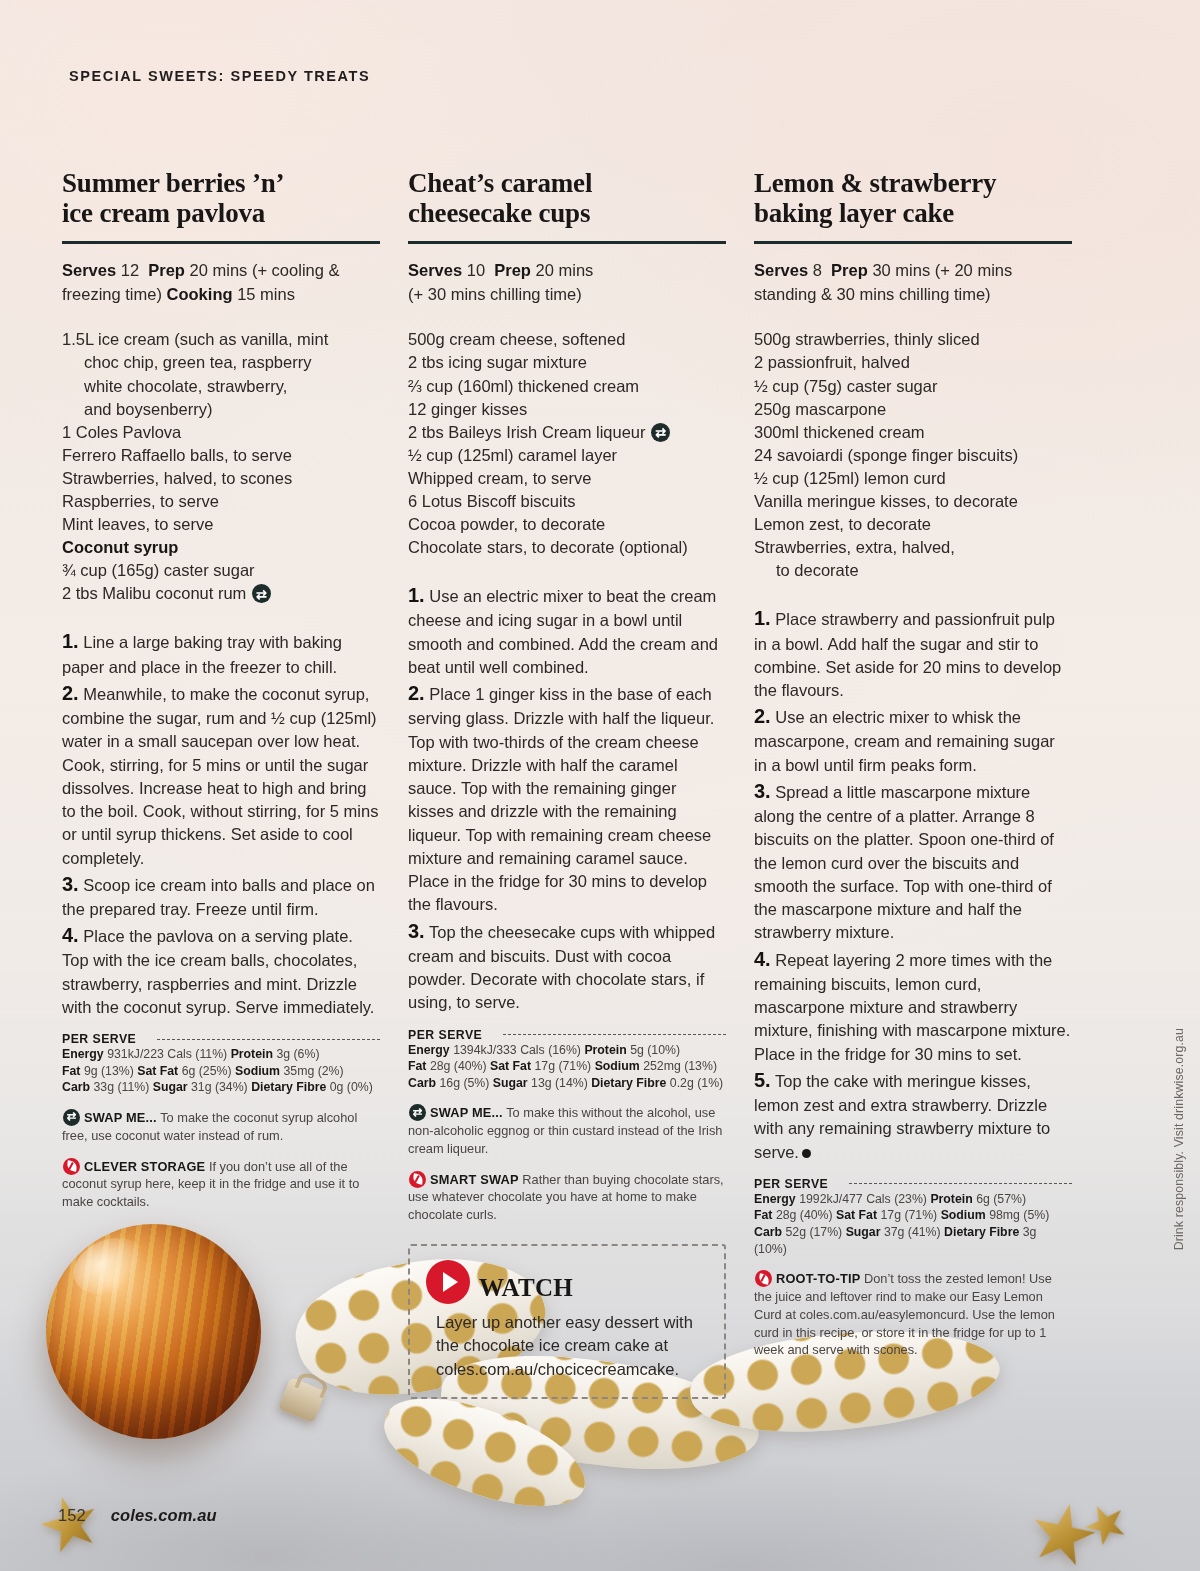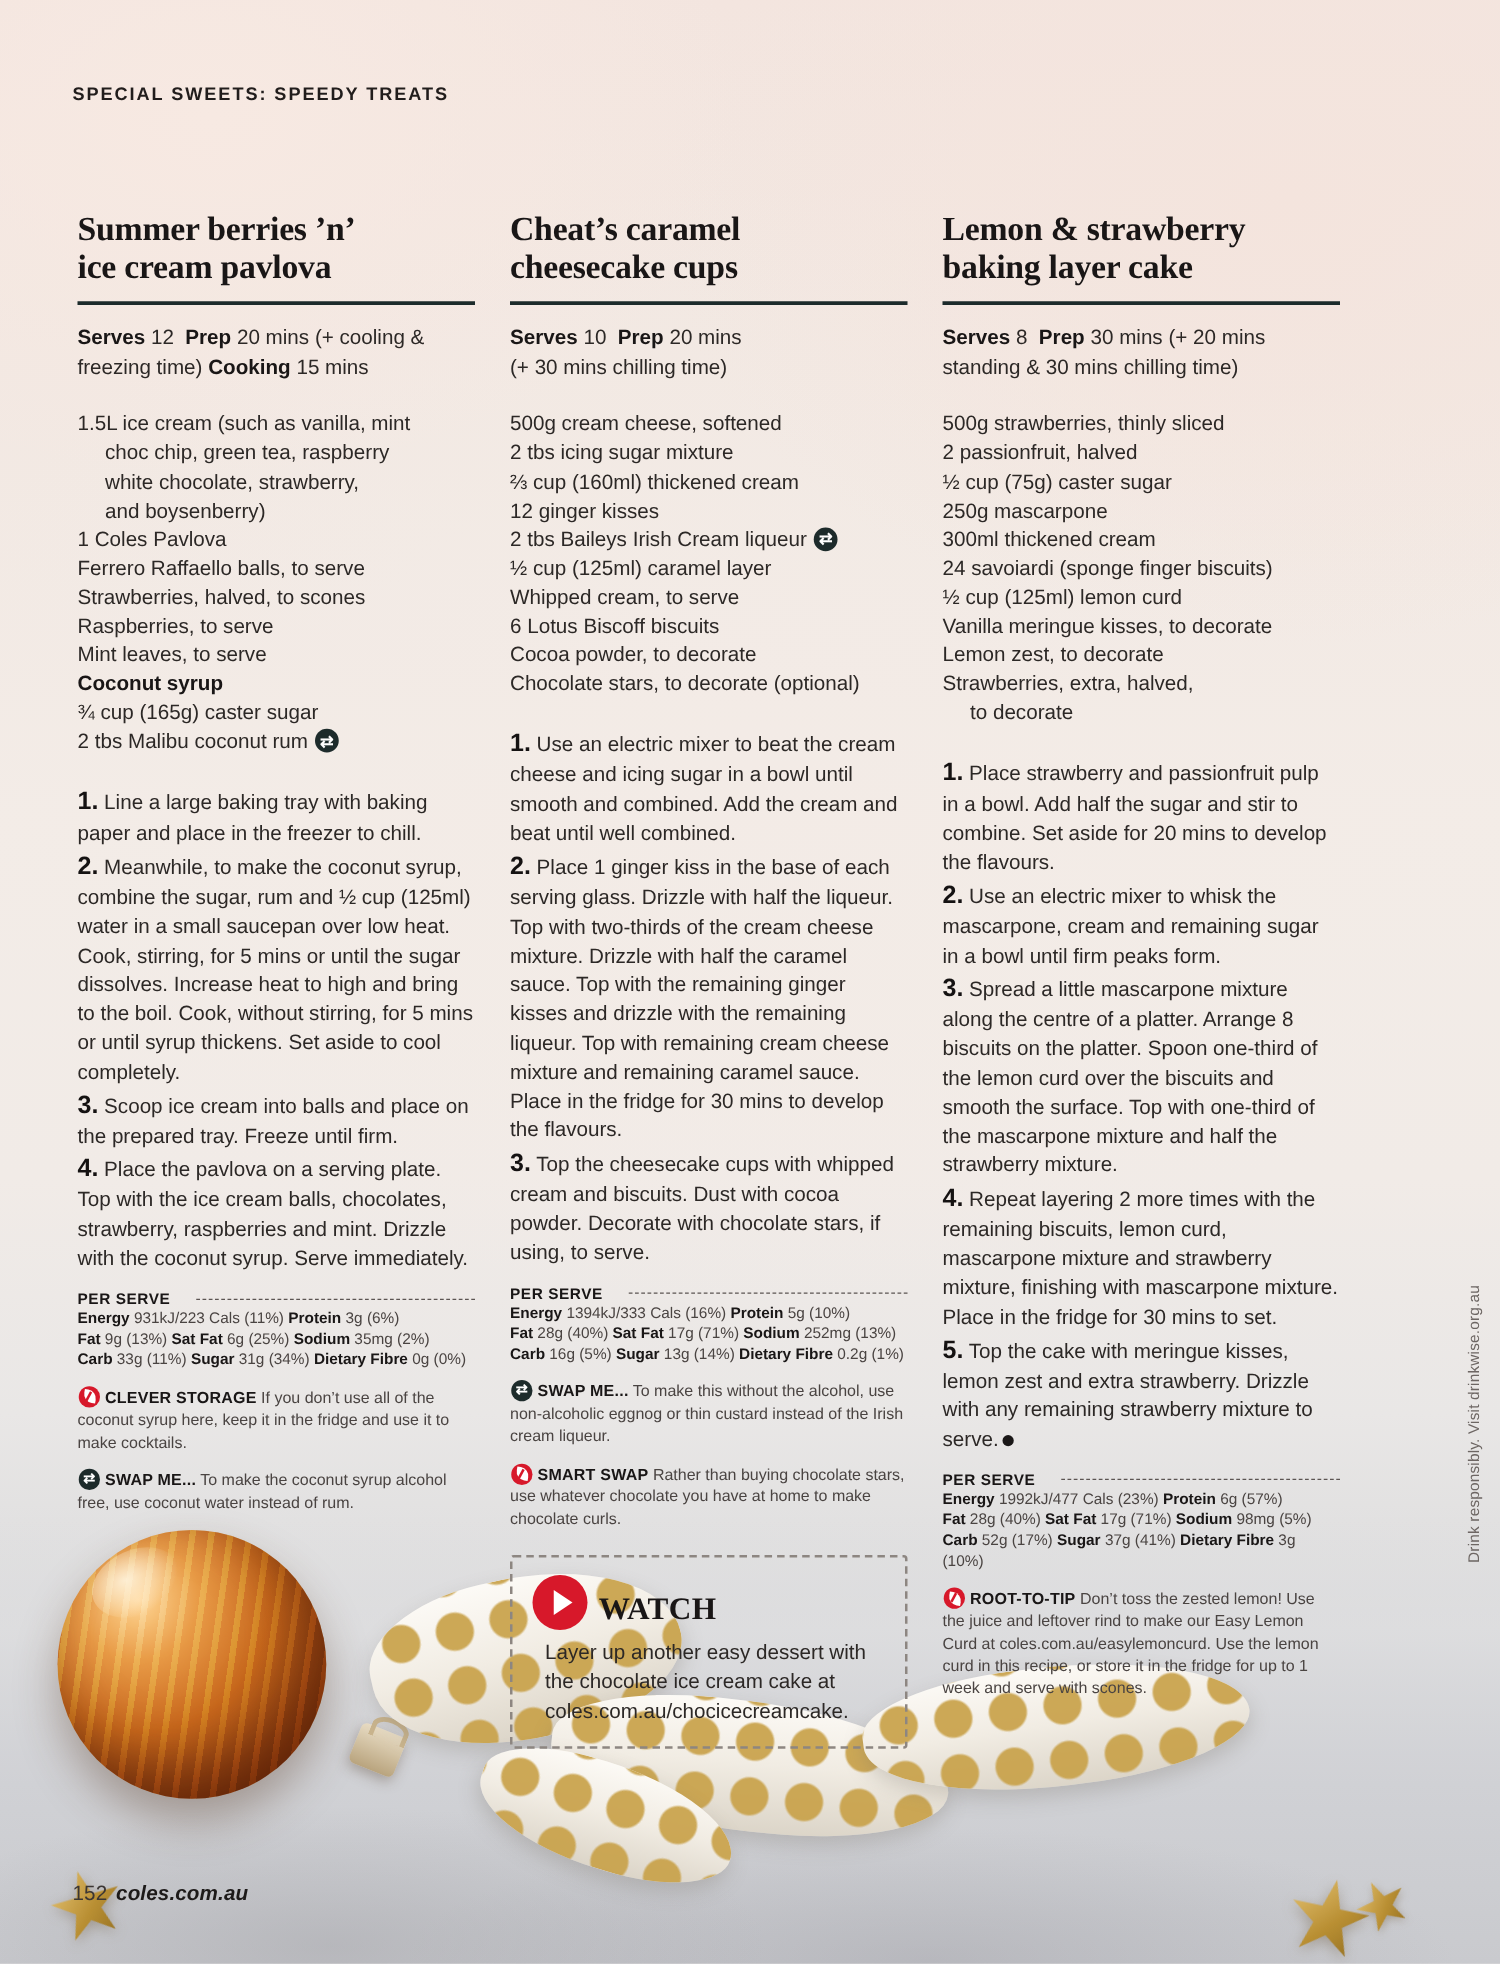--- a/index.html
+++ b/index.html
@@ -74,21 +74,21 @@
     width:58px;height:58px;
     background:linear-gradient(135deg,#e9c87a,#b98f33 55%,#8d6a1f);
     clip-path:polygon(50% 0%,61% 35%,98% 35%,68% 57%,79% 91%,50% 70%,21% 91%,32% 57%,2% 35%,39% 35%);
   }
   .s1{left:34px;bottom:66px;transform:rotate(-16deg);}
   .s2{left:1038px;bottom:74px;transform:rotate(12deg) scale(1.12);}
   .s3{left:1078px;bottom:56px;transform:rotate(-26deg) scale(.72);}
 
   
   .kicker{
-    position:absolute;left:58px;top:68px;
+    position:absolute;left:69px;top:68px;
     font-size:14.5px;font-weight:700;letter-spacing:1.55px;color:#211d1c;
   }
   .cols{position:absolute;left:62px;top:168px;width:1046px;display:flex;gap:0;}
   .col{width:318px;margin-right:28px;}
   .col:last-child{margin-right:0;}
 
   .recipe-title{
     font-family:"Liberation Serif", serif;
     font-weight:700;font-size:27px;line-height:1.12;color:#191616;
     letter-spacing:-.2px;margin:0 0 13px 0;
@@ -172,21 +172,21 @@
   .drinkwise{
     position:absolute;right:14px;top:1028px;
     writing-mode:vertical-rl;transform:rotate(180deg);
     font-size:12.3px;color:#6d6663;letter-spacing:.15px;
   }
   
   .footer{
     position:absolute;left:58px;bottom:46px;
     font-size:16.5px;color:#1d1a19;letter-spacing:.1px;
   }
-  .footer .pg{color:#3b3634;margin-right:7px;}
+  .footer .pg{color:#3b3634;margin-right:25px;}
   .footer .site{font-weight:700;font-style:italic;}
 </style>
 </head>
 <body>
 
 <div class="page">
 
   <div class="photo-band">
     <div class="bauble">
       <div class="stripe"></div>
@@ -245,22 +245,22 @@
         </div>
         <div class="per-serve">
           <div class="ps-head">
             <span>PER SERVE</span>
             <span class="ps-dash"></span>
           </div>
           <div class="ps-line"><b>Energy</b> <span>931kJ/223 Cals (11%)</span> <b>Protein</b> <span>3g (6%)</span></div>
           <div class="ps-line"><b>Fat</b> <span>9g (13%)</span> <b>Sat Fat</b> <span>6g (25%)</span> <b>Sodium</b> <span>35mg (2%)</span></div>
           <div class="ps-line"><b>Carb</b> <span>33g (11%)</span> <b>Sugar</b> <span>31g (34%)</span> <b>Dietary Fibre</b> <span>0g (0%)</span></div>
         </div>
+        <p class="tip"><span class="ico ico-swap"></span><b>SWAP ME...</b> <span>To make the coconut syrup alcohol free, use coconut water instead of rum.</span></p>
         <p class="tip"><span class="ico ico-leaf"></span><b>CLEVER STORAGE</b> <span>If you don’t use all of the coconut syrup here, keep it in the fridge and use it to make cocktails.</span></p>
-        <p class="tip"><span class="ico ico-swap"></span><b>SWAP ME...</b> <span>To make the coconut syrup alcohol free, use coconut water instead of rum.</span></p>
       </div>
       <div class="col">
         <h2 class="recipe-title"><span>Cheat’s caramel</span><br><span>cheesecake cups</span></h2>
         <div class="rule"></div>
         <div class="serves"><b>Serves</b> <span>10</span>&nbsp; <b>Prep</b> <span>20 mins</span><br><span>(+ 30 mins chilling time)</span></div>
         <div class="ingredients">
           <p class="ing"><span>500g cream cheese, softened</span></p>
           <p class="ing"><span>2 tbs icing sugar mixture</span></p>
           <p class="ing"><span>⅔ cup (160ml) thickened cream</span></p>
           <p class="ing"><span>12 ginger kisses</span></p>

